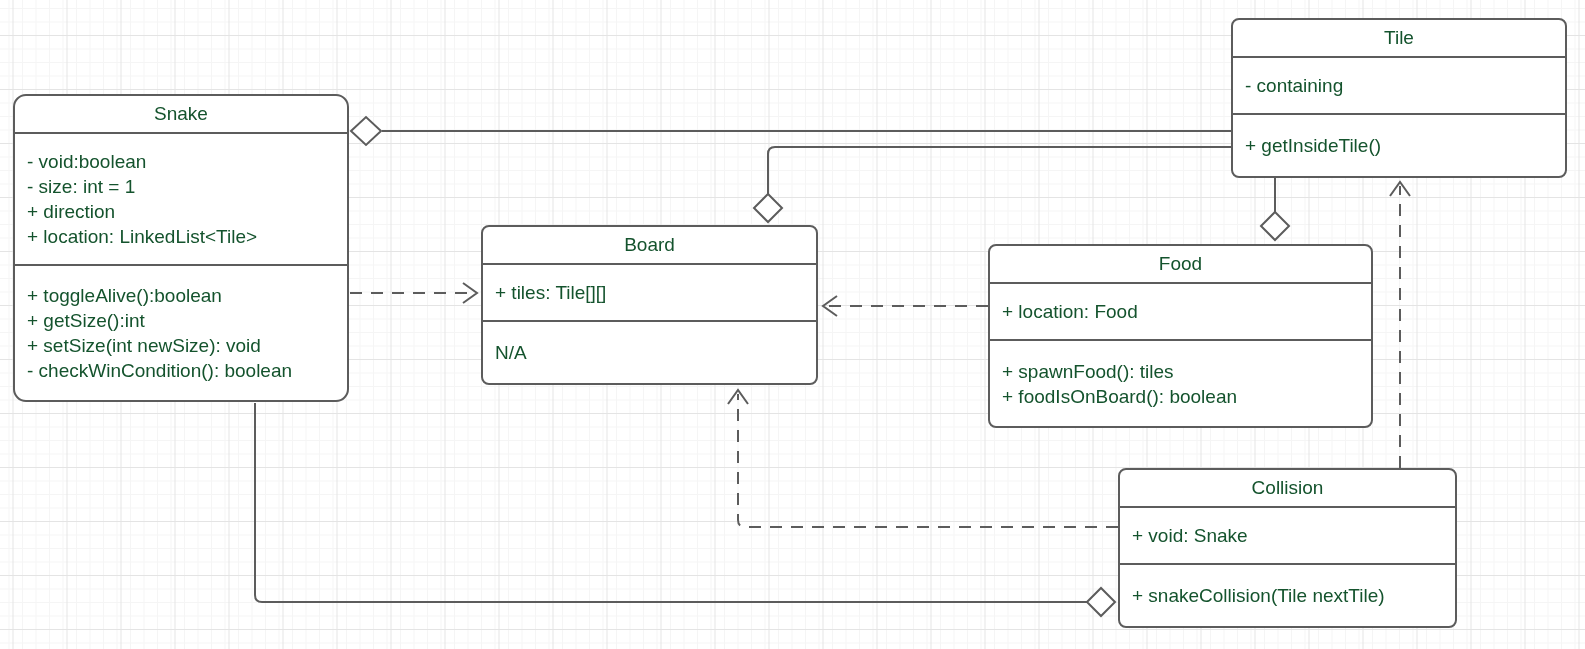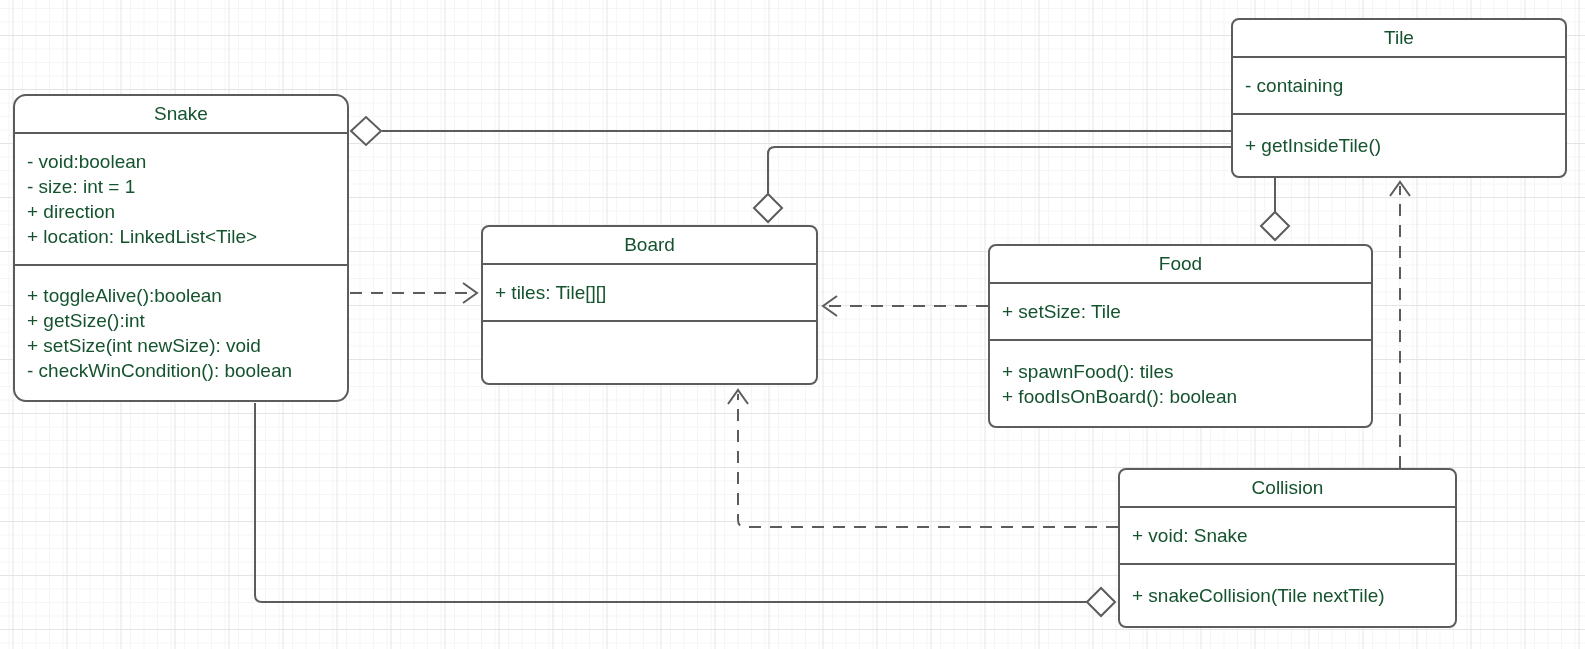--- a/index.html
+++ b/index.html
@@ -132,26 +132,29 @@
     <div class="uml-section uml-methods">
       <div class="uml-line">+ getInsideTile()</div>
     </div>
   </div>
 
   <div class="uml-class" style="left:481px; top:225px; width:337px; height:160px;">
     <div class="uml-title">Board</div>
     <div class="uml-section uml-fields" style="height:57px;">
       <div class="uml-line">+ tiles: Tile[][]</div>
     </div>
+    <div class="uml-section uml-methods">
+      <div class="uml-line">N/A</div>
+    </div>
   </div>
 
   <div class="uml-class" style="left:988px; top:244px; width:385px; height:184px;">
     <div class="uml-title">Food</div>
     <div class="uml-section uml-fields" style="height:57px;">
-      <div class="uml-line">+ setSize: Tile</div>
+      <div class="uml-line">+ location: Food</div>
     </div>
     <div class="uml-section uml-methods">
       <div class="uml-line">+ spawnFood(): tiles</div>
       <div class="uml-line">+ foodIsOnBoard(): boolean</div>
     </div>
   </div>
 
   <div class="uml-class" style="left:1118px; top:468px; width:339px; height:160px;">
     <div class="uml-title">Collision</div>
     <div class="uml-section uml-fields" style="height:57px;">

